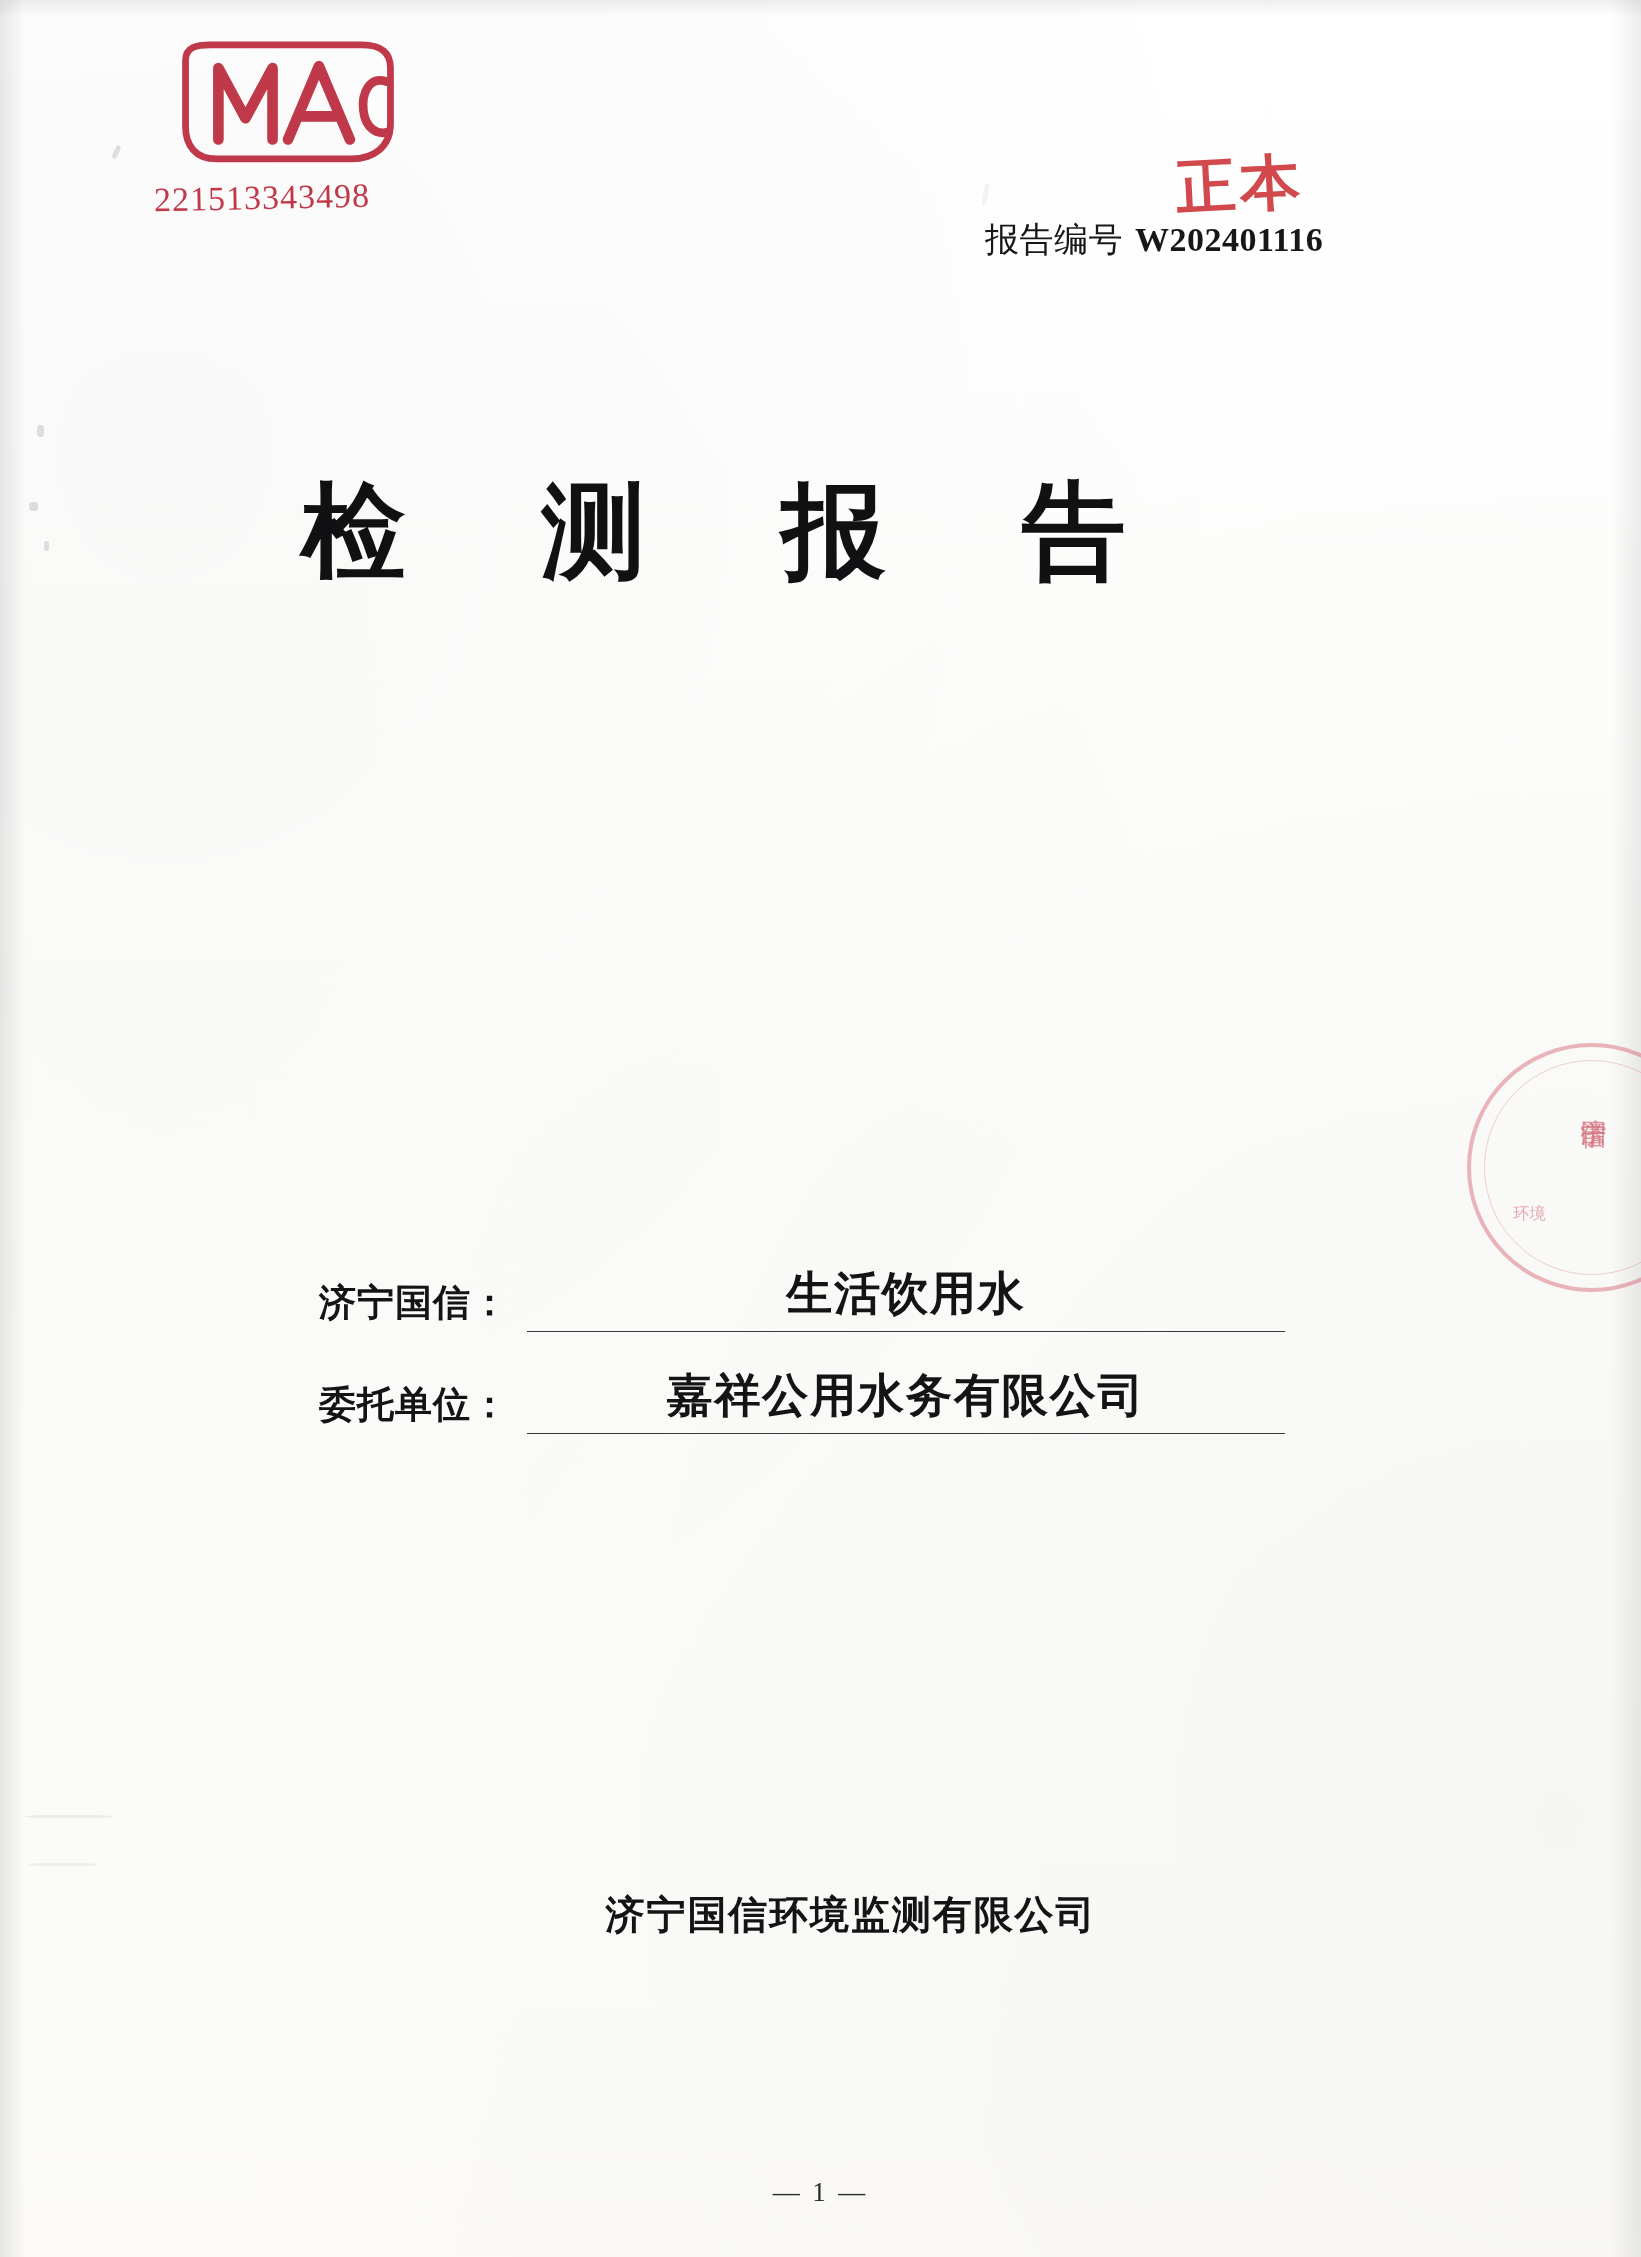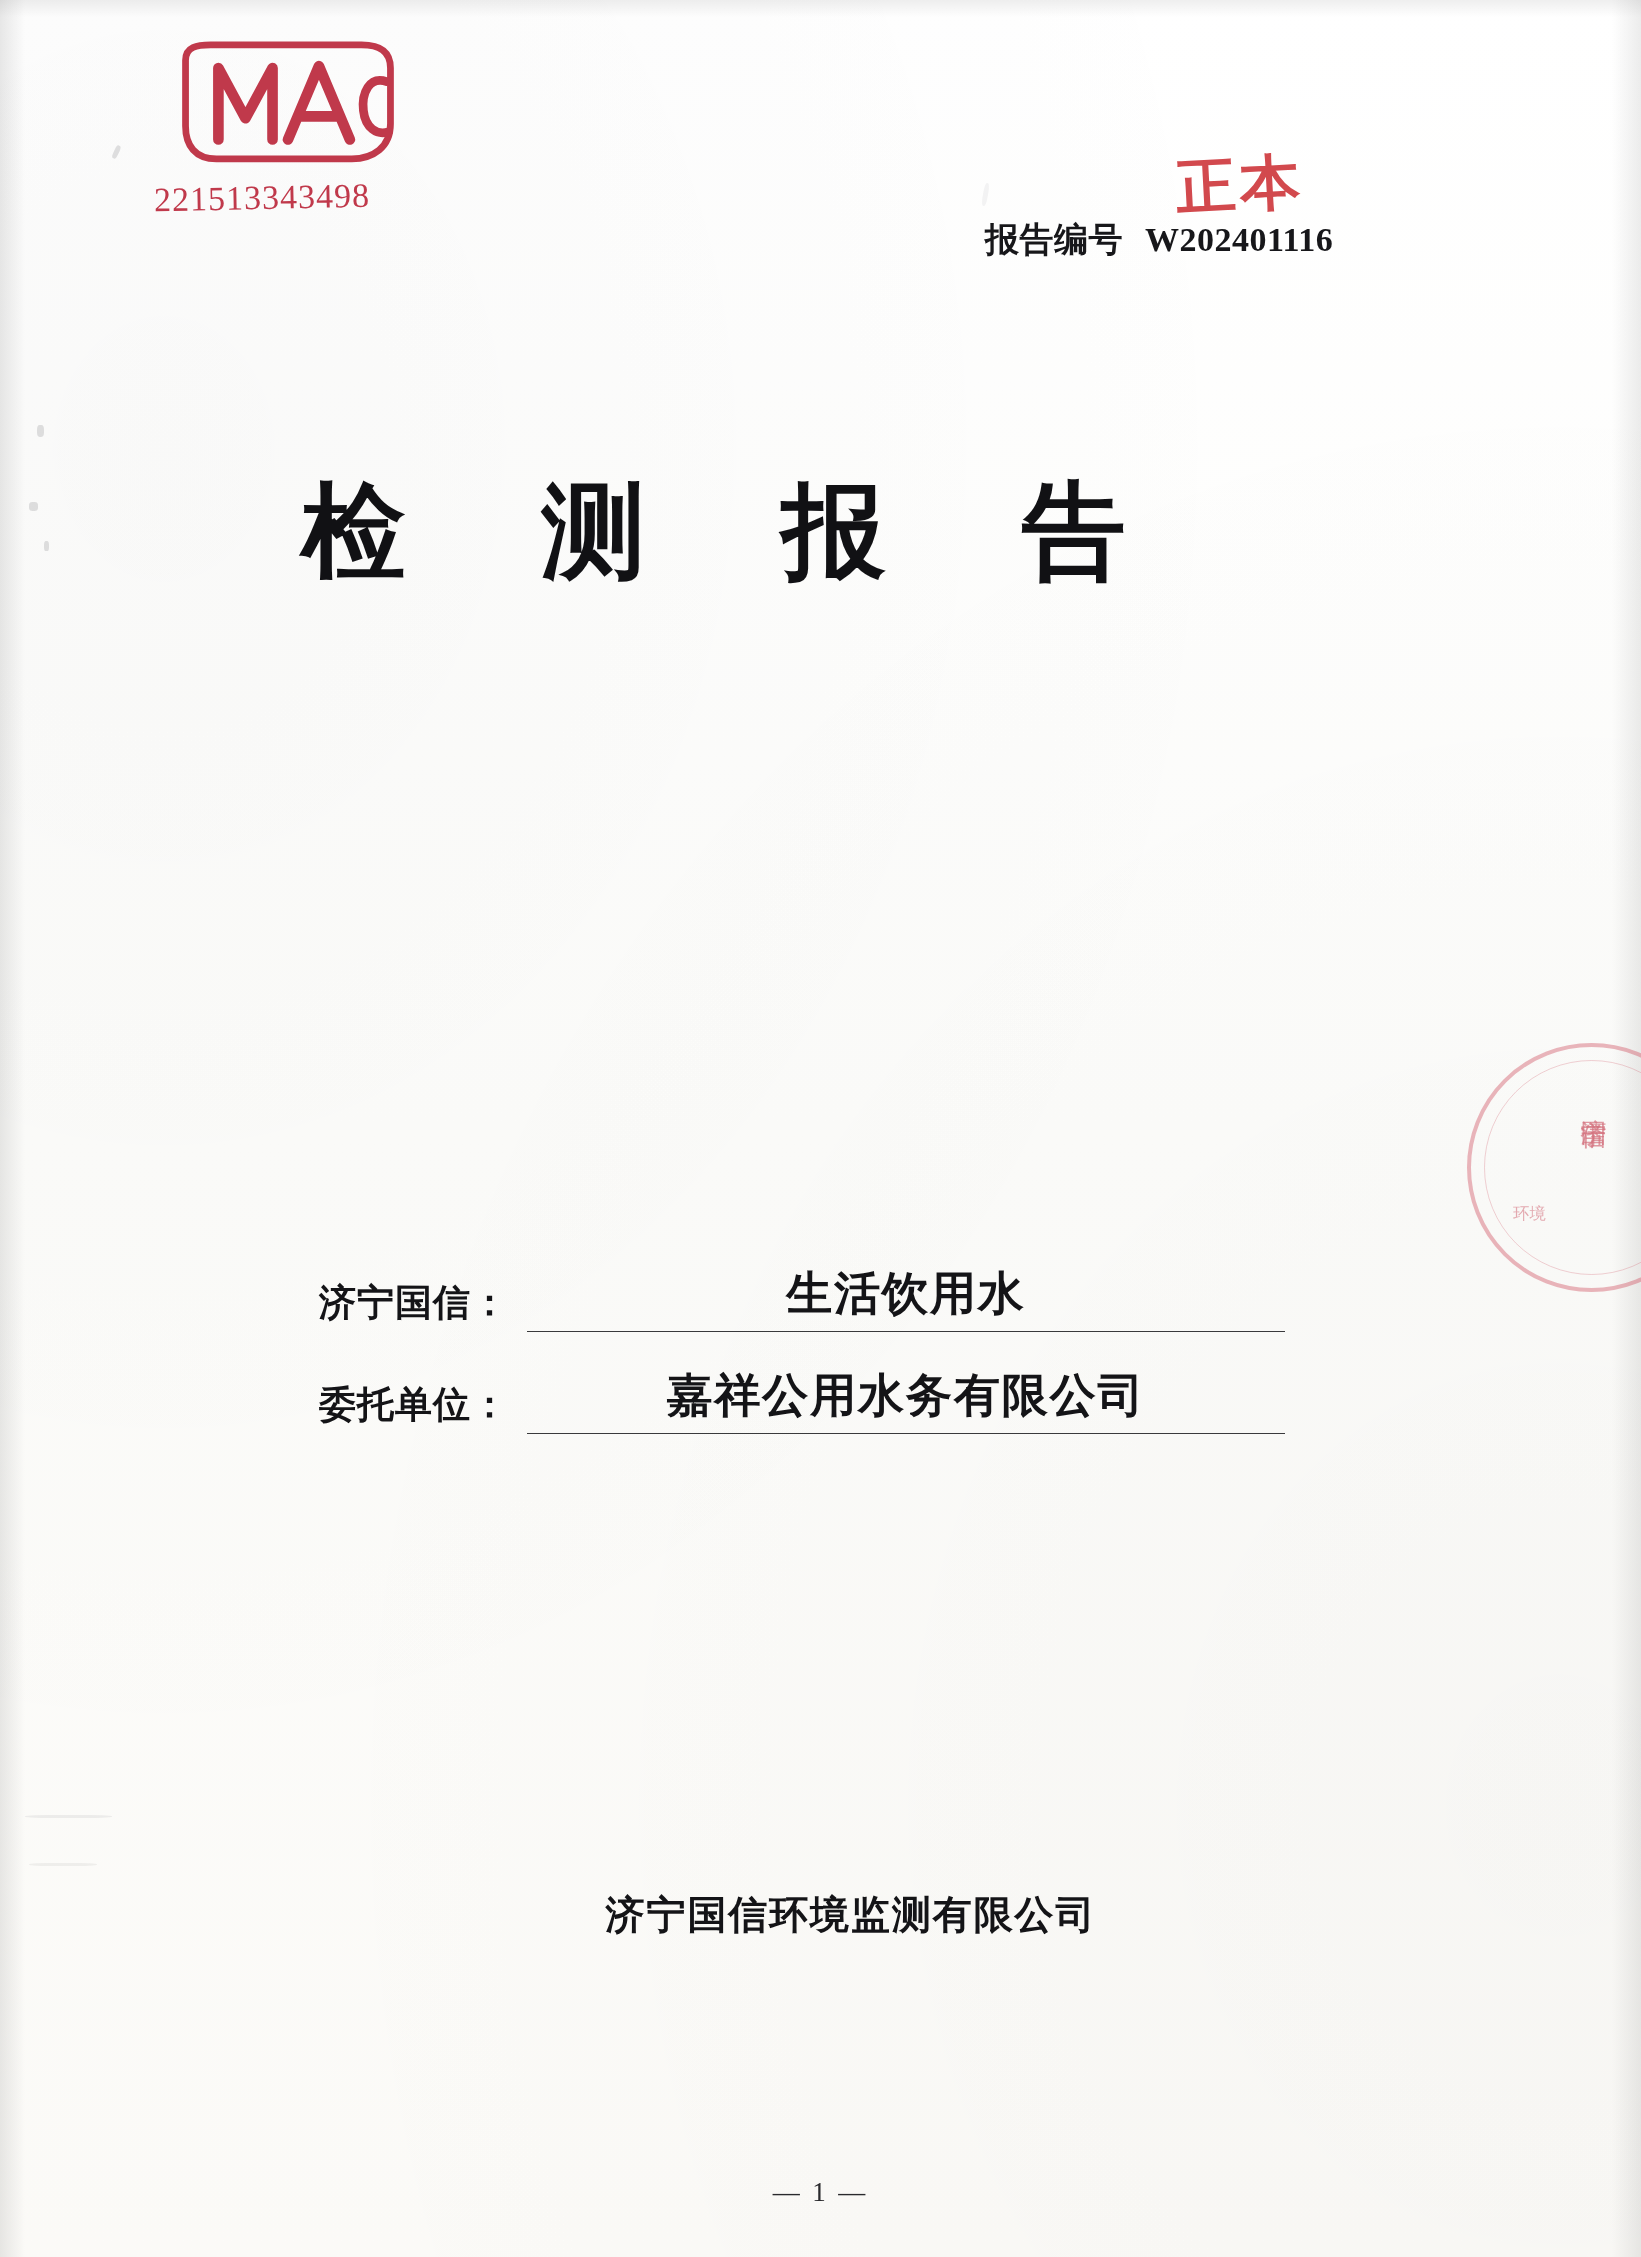--- a/index.html
+++ b/index.html
@@ -87,22 +87,22 @@
   .report-no {
     position: absolute;
     left: 985px;
     top: 217px;
     font-family: "Liberation Serif", serif;
     font-size: 34px;
     color: #17171a;
     white-space: nowrap;
     letter-spacing: 0.5px;
   }
-  .report-no .label { font-weight: 700; }
-  .report-no .value { font-weight: 600; margin-left: 22px; }
+  .report-no .label { font-weight: 400; }
+  .report-no .value { font-weight: 600; margin-left: 12px; }
 
   
   .main-title {
     position: absolute;
     left: 0;
     top: 463px;
     width: 1427px;
     text-align: center;
     font-family: "DejaVu Serif", serif;
     font-weight: 700;

